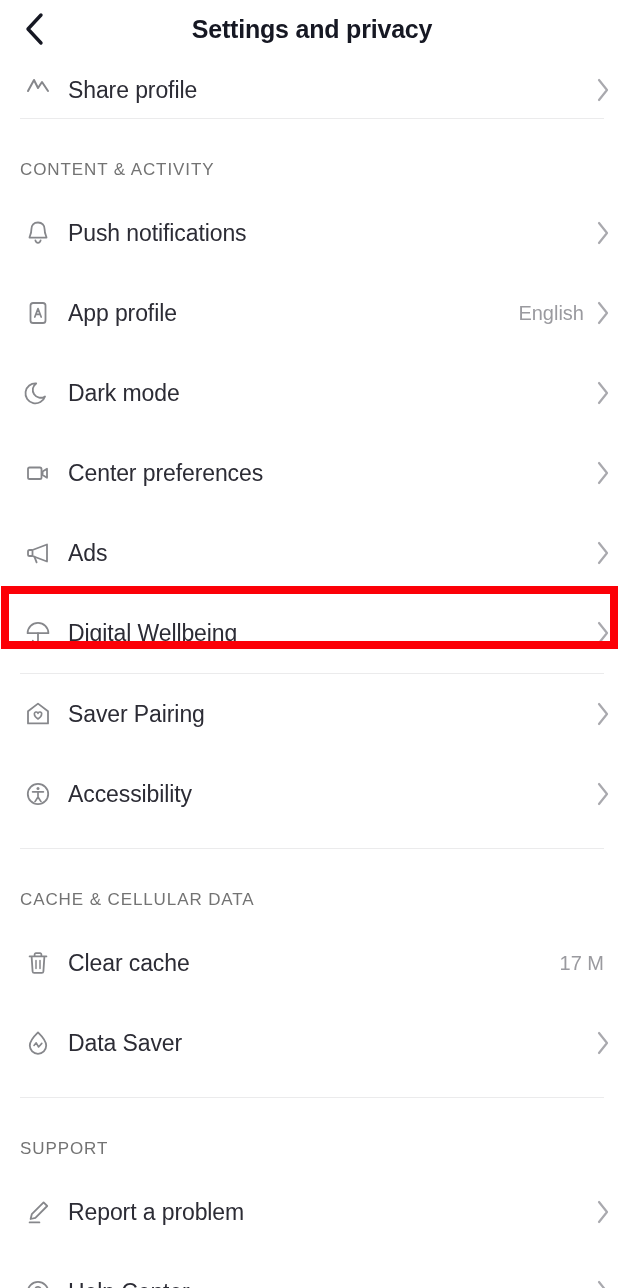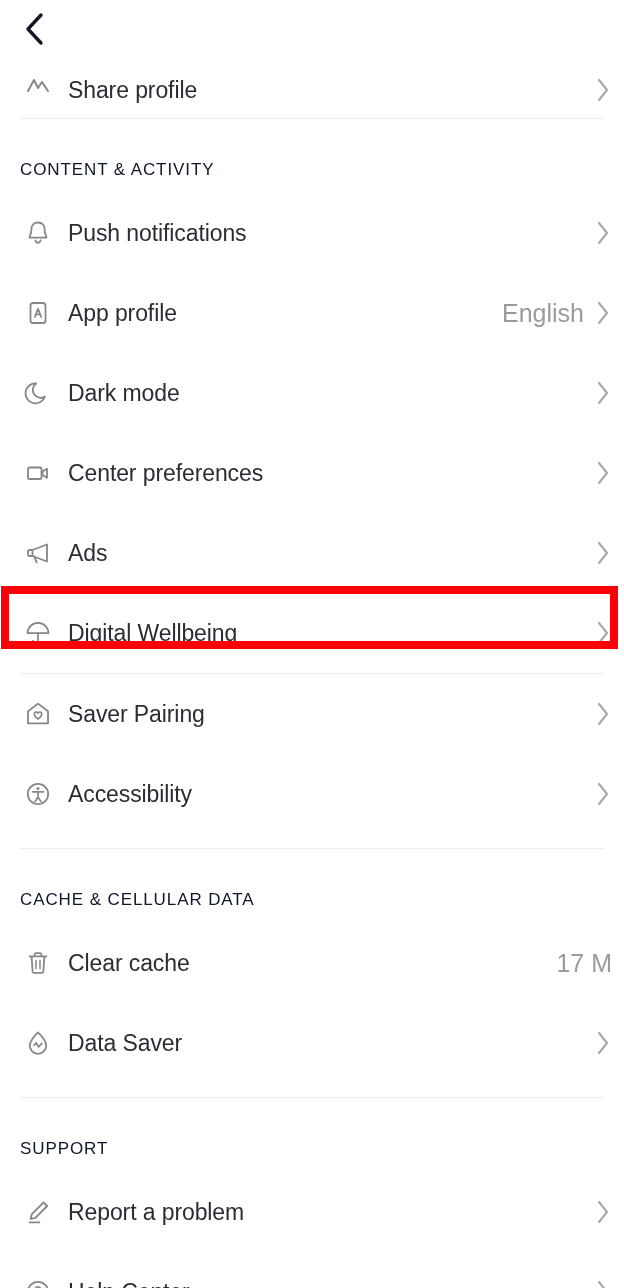--- a/index.html
+++ b/index.html
@@ -68,26 +68,26 @@
   .row .ico svg { display: block; }
   .row .label {
     margin-left: 12px;
     font-size: 23px;
     color: #2c2c35;
     letter-spacing: -0.1px;
     white-space: nowrap;
   }
   .row .spacer { flex: 1 1 auto; }
   .row .value {
-    font-size: 25px;
+    font-size: 20px;
     color: #9a9a9f;
     margin-right: 10px;
     white-space: nowrap;
   }
-  .row .value.no-chev { margin-right: 0; }
+  .row .value.no-chev { margin-right: 8px; }
   .chev { color: #a9a9ae; display: flex; align-items: center; }
   .chev svg { display: block; }
 
   
   .row.clipped {
     height: 46px;
     align-items: flex-start;
     overflow: hidden;
   }
   .row.clipped .inner {
@@ -107,21 +107,21 @@
   .section-gap { height: 1px; background: #ebebec; margin: 0 20px; }
   .block-space-top { height: 28px; }
   .block-space-bot { height: 14px; }
 
   .section-title {
     padding: 0 20px;
     height: 46px;
     display: flex; align-items: center;
     font-size: 17px;
     letter-spacing: 0.9px;
-    color: #0f172a;
+    color: #737373;
     font-weight: 400;
   }
 
   
   .highlight-box {
     position: absolute;
     left: 1px;
     top: 586px;
     width: 617px;
     height: 63px;
@@ -136,20 +136,21 @@
 <div class="phone">
 
   <div class="header">
     <div class="back-btn">
       <span>
         <svg width="24" height="34" viewBox="0 0 24 34" fill="none">
           <path d="M19 3 L6 17 L19 31" stroke="#161823" stroke-width="3.4" stroke-linecap="round" stroke-linejoin="round"></path>
         </svg>
       </span>
     </div>
+    <div class="header-title">Settings and privacy</div>
   </div>
 
   <div class="scroll">
 
     <div class="row clipped">
       <div class="inner">
         <div class="ico">
           <svg width="30" height="30" viewBox="0 0 30 30" fill="none">
             <path d="M5 20 L11 9 L15 17 L19 11 L25 20" stroke="currentColor" stroke-width="2" stroke-linecap="round" stroke-linejoin="round"></path>
           </svg>

